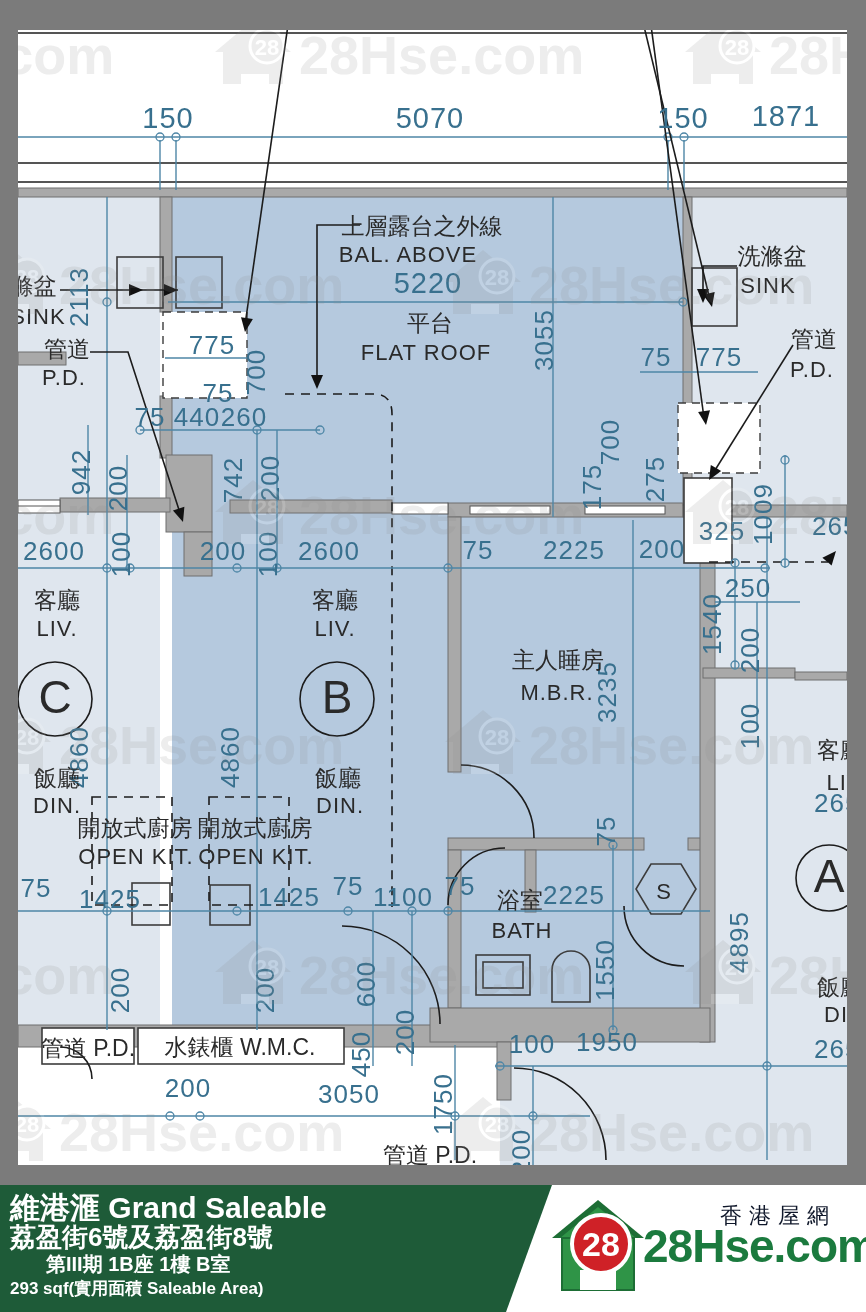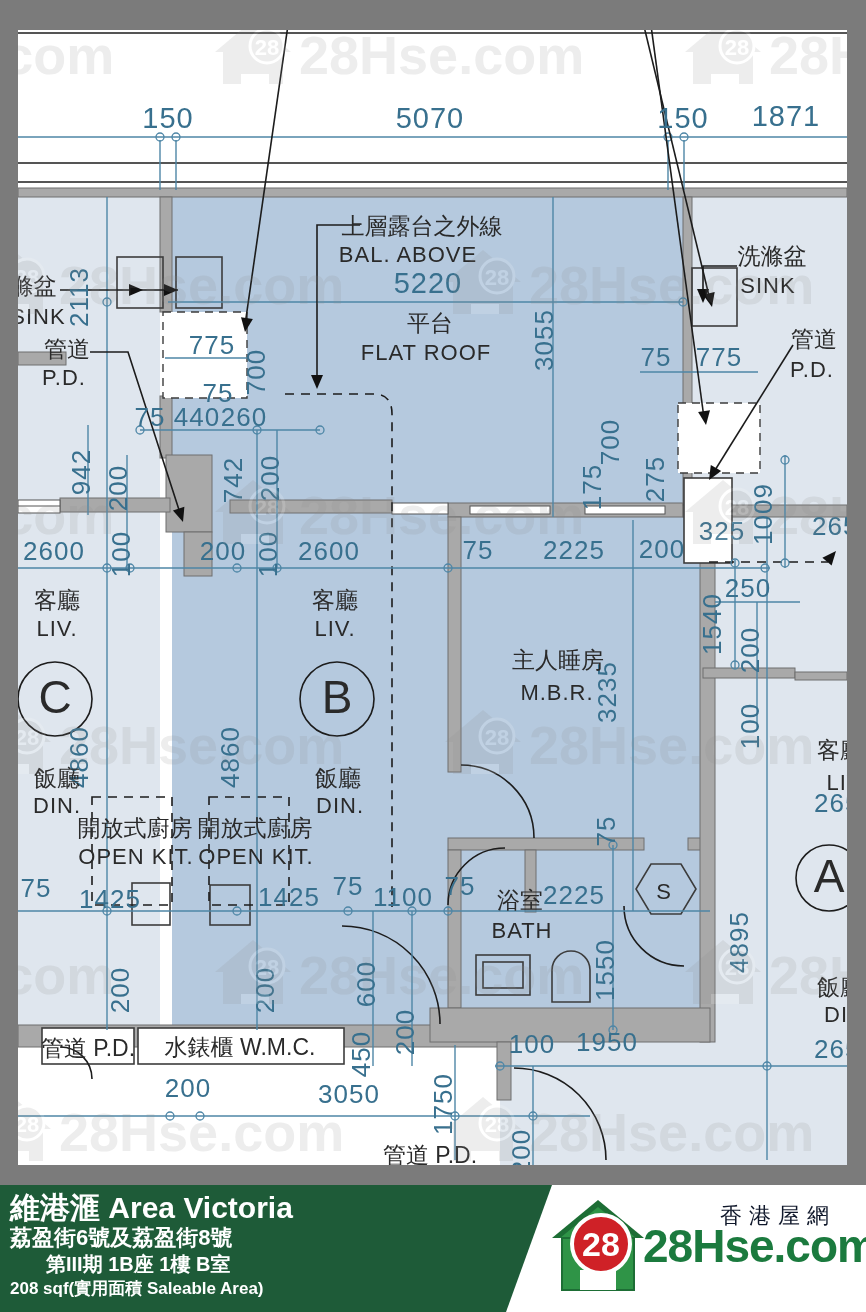--- a/index.html
+++ b/index.html
@@ -19,21 +19,21 @@
   .whitebox{fill:#ffffff;stroke:#3c3c3c;stroke-width:1.6;}
   .whiteboxd{fill:#ffffff;stroke:#3c3c3c;stroke-width:1.4;stroke-dasharray:8 6;}
   .fix {fill:none;stroke:#3c3c3c;stroke-width:1.6;}
   .arr {fill:#111;}
   .circ{fill:none;stroke:#4e86a6;stroke-width:1.3;}
   
   .footer{position:absolute;left:0;top:1185px;width:866px;height:127px;background:#ffffff;}
   .footer-green{position:absolute;left:0;top:0;width:600px;height:127px;background:#1e5b38;
     clip-path:polygon(0 0,552px 0,506px 127px,0 127px);color:#fff;padding:6px 0 0 10px;box-sizing:border-box;}
   .f-title{font-size:30px;font-weight:bold;line-height:33px;}
-  .f-l2{font-size:22px;font-weight:bold;line-height:27px;}
+  .f-l2{font-size:26px;font-weight:bold;line-height:27px;}
   .f-l3{font-size:20px;font-weight:bold;line-height:26px;margin-left:36px;}
   .f-l4{font-size:17px;font-weight:bold;line-height:24px;}
   .brandbox{position:absolute;left:548px;top:2px;width:318px;height:123px;}
   .brand-cn{position:absolute;left:172px;top:14px;font-size:22px;color:#0f172a;letter-spacing:7px;}
   .brand-txt{position:absolute;left:95px;top:32px;font-size:46px;font-weight:bold;color:#1b7a3e;letter-spacing:-1px;}
 </style>
 </head>
 <body>
 
 <div class="stage">
@@ -393,24 +393,24 @@
           <g transform="translate(445,1095)">
             <use href="#wmHouse"></use>
             <text x="84" y="56" class="wmtext">28Hse.com</text>
           </g>
         </g>
   </g>
 </svg>
 
 <div class="footer">
   <div class="footer-green">
-    <div class="f-title">維港滙 Area Victoria</div>
+    <div class="f-title">維港滙 Grand Saleable</div>
     <div class="f-l2">荔盈街6號及荔盈街8號</div>
     <div class="f-l3">第III期 1B座 1樓 B室</div>
-    <div class="f-l4">208 sqf(實用面積 Saleable Area)</div>
+    <div class="f-l4">293 sqf(實用面積 Saleable Area)</div>
   </div>
   <div class="brandbox">
     <svg width="100" height="110" viewBox="0 0 100 110" style="position:absolute;left:0;top:5px;">
       <polygon points="4,46 50,8 96,46" fill="#1d6e35"></polygon>
       <polygon points="12,46 50,15 88,46" fill="#2f9447"></polygon>
       <rect x="14" y="46" width="72" height="52" fill="#2f9447" stroke="#1d6e35" stroke-width="2"></rect>
       <rect x="32" y="78" width="36" height="20" fill="#ffffff"></rect>
       <circle cx="53" cy="52" r="29" fill="#cf2127" stroke="#ffffff" stroke-width="4"></circle>
       <text x="53" y="64" text-anchor="middle" font-size="34" font-weight="bold" fill="#ffffff" font-family="Liberation Sans, sans-serif">28</text>
     </svg>

